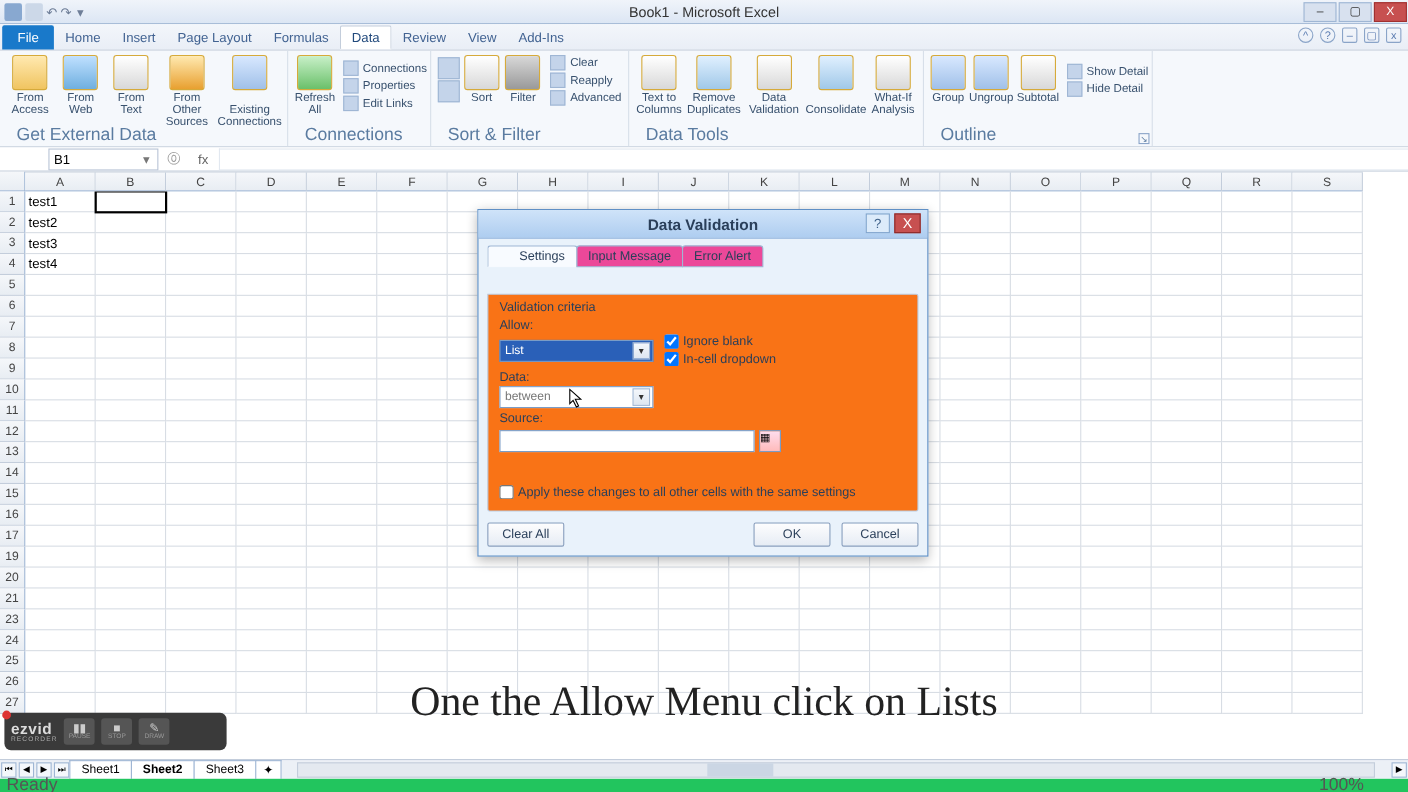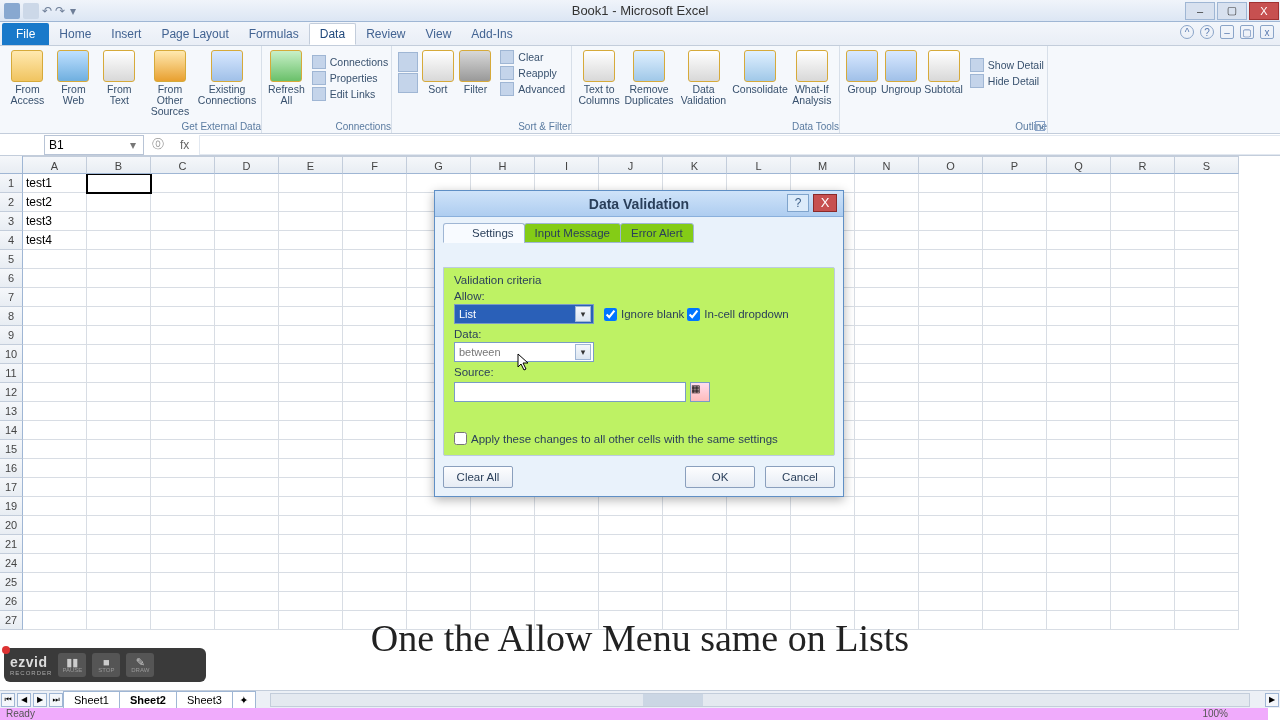--- a/index.html
+++ b/index.html
@@ -19,24 +19,24 @@
   .tabrow { height:24px; background:linear-gradient(#f3f6fb,#e9eef6); display:flex; align-items:flex-end; border-bottom:1px solid #c3cddb; padding-left:2px; position:relative;}
   .file-tab { background:#1979ca; color:#fff; padding:3px 14px; font-size:12px; height:22px; display:flex; align-items:center; border-radius:2px 2px 0 0;}
   .rtab { padding:3px 10px; height:22px; display:flex; align-items:center; color:#426392; font-size:12px; cursor:default;}
   .rtab.active { background:#fff; border:1px solid #c3cddb; border-bottom:1px solid #fff; border-radius:2px 2px 0 0; color:#21497c;}
   .tabrow-right { position:absolute; right:6px; top:3px; display:flex; gap:6px; color:#5a7bb0;}
   .mini-ico { width:14px; height:14px; border:1px solid #8aa4c8; border-radius:7px; font-size:10px; display:flex; align-items:center; justify-content:center;}
 
   
   .ribbon { height:88px; background:#f5f8fc; border-bottom:1px solid #c3cddb; display:flex;}
   .group { border-right:1px solid #d7dfe9; padding:2px 6px 0 6px; display:flex; flex-direction:column; position:relative;}
-  .group-label { position:absolute; bottom:1px; left:0; right:0; text-align:right; font-size:10px; color:#5a7ba0;margin-left:15px;}
+  .group-label { position:absolute; bottom:1px; left:0; right:0; text-align:left; font-size:16px; color:#5a7ba0;margin-left:15px;}
   .group-body { display:flex; gap:3px;}
   .bigbtn { width:46px; display:flex; flex-direction:column; align-items:center; padding:2px 0; text-align:center;}
-  .bigbtn.w56 { width:56px;}
+  .bigbtn.w56 { width:56px;justify-content:space-between;}
   .bigico { width:32px; height:32px; background:linear-gradient(#ffe9b0,#f0c460); border:1px solid #d6aa3a; border-radius:3px; margin-bottom:2px;}
   .bigbtn span { font-size:10.5px; line-height:11px; color:#38516e;}
   .smallstack { display:flex; flex-direction:column; gap:2px; justify-content:center; padding-left:4px;}
   .smallitem { display:flex; align-items:center; gap:4px; font-size:10.5px; color:#38516e; white-space:nowrap;}
   .sicon { width:14px; height:14px; background:#c4d4ea; border:1px solid #9fb6d4;}
   .launcher { position:absolute; right:2px; bottom:2px; width:10px; height:10px; border:1px solid #8aa4c8; font-size:8px; display:flex; align-items:center; justify-content:center; color:#5a7ba0;}
 
   
   .fxbar { height:22px; border-bottom:1px solid #c3cddb; display:flex; align-items:center; background:#fff;}
   .namebox { width:100px; height:20px; border:1px solid #b8c4d6; margin-left:44px; padding:0 4px; display:flex; align-items:center; justify-content:space-between; font-size:12px; background:#fff;}
@@ -56,33 +56,33 @@
 
   
   .sheettabs { position:absolute; bottom:12px; left:0; right:0; height:18px; background:#ecf0f6; display:flex; align-items:center; font-size:11px; border-top:1px solid #c3cddb;}
   .navarrow { width:14px; height:14px; border:1px solid #9fb6d4; margin:0 1px; background:#f4f7fb; display:flex; align-items:center; justify-content:center; font-size:8px;}
   .sheettab { padding:5px 10px; border:1px solid #9fb6d4; background:#fff; margin-left:-1px; border-bottom:none; height:17px; display:flex; align-items:center;}
   .sheettab.active { font-weight:bold; background:#fff;}
   .hscroll { flex:1; margin:0 14px; height:14px; background:#e4e9f0; border:1px solid #c3cddb; position:relative;}
   .hscroll-thumb { position:absolute; left:38%; width:60px; height:12px; background:#cbd6e4;}
 
   
-  .statusbar { position:absolute; bottom:0; left:0; right:12px; height:12px; background:#f0abfc; font-size:10px; color:#555; padding-left:6px; line-height:12px;}
+  .statusbar { position:absolute; bottom:0; left:0; right:0; height:12px; background:#22c55e; font-size:16px; color:#555; padding-left:6px; line-height:12px;}
 
   
   .dialog { position:absolute; left:434px; top:190px; width:410px; background:#e9f2fb; border:1px solid #5f8fc5; box-shadow:0 3px 10px rgba(0,0,0,0.3); z-index:50;}
   .dlg-titlebar { height:26px; background:linear-gradient(#cfe3f9,#aecdf0); display:flex; align-items:center; justify-content:center; position:relative; border-bottom:1px solid #8ab0dc;}
   .dlg-title { font-size:14px; color:#2a3f5a; font-weight:bold;}
   .dlg-help { position:absolute; right:34px; top:3px; width:22px; height:18px; border:1px solid #7fa4cc; background:#dcebfa; text-align:center; color:#3c5f88; font-size:12px; line-height:17px;}
   .dlg-close { position:absolute; right:6px; top:3px; width:24px; height:18px; background:#c75050; color:#fff; border:1px solid #8a2a2a; text-align:center; font-size:13px; line-height:16px;}
   .dlg-body { padding:6px 8px 8px 8px;}
   .dlg-tabs { display:flex; margin-bottom:4px;}
-  .dlg-tab { padding:3px 10px; border:1px solid #9fb6d4; background:#84cc16; font-size:11.5px; color:#2a3f5a; margin-right:-1px; border-radius:3px 3px 0 0;}
+  .dlg-tab { padding:3px 10px; border:1px solid #9fb6d4; background:#ec4899; font-size:11.5px; color:#2a3f5a; margin-right:-1px; border-radius:3px 3px 0 0;}
   .dlg-tab.active { background:#f8fbff; border-bottom:1px solid #f8fbff; font-weight:normal;padding-left:28px;}
-  .dlg-frame { border:1px solid #bccbe0; background:#bef264; padding:6px 10px 10px 10px; border-radius:0 2px 2px 2px;margin-top:24px;}
+  .dlg-frame { border:1px solid #bccbe0; background:#f97316; padding:6px 10px 10px 10px; border-radius:0 2px 2px 2px;margin-top:24px;}
   .fld-label { font-size:11.5px; color:#2a3f5a; margin:4px 0 2px 0;}
   .frame-title { font-size:11.5px; color:#2a3f5a; margin-bottom:4px;}
   .inline-row { display:flex; align-items:center; gap:10px;}
   .fld-select { width:140px; height:20px; border:1px solid #7a9cc6; background:#fff; display:flex; align-items:center; justify-content:space-between; padding:0 2px 0 4px; font-size:11px;}
   .fld-select.hl { background:#2a60b8; color:#fff;}
   .fld-select .dd { width:16px; height:16px; background:linear-gradient(#f4f7fb,#dde6f1); border:1px solid #9fb6d4; color:#333; text-align:center; font-size:9px; line-height:14px;}
   .chk { display:flex; align-items:center; gap:4px; font-size:11.5px; color:#2a3f5a;}
   .chk input { width:13px; height:13px;}
   .src-row { display:flex; gap:4px; align-items:center; margin-top:4px;}
   .src-input { flex:1; max-width:232px; height:20px; border:1px solid #7a9cc6; background:#fff;}
@@ -753,20 +753,42 @@
         <div class="cell"></div>
         <div class="cell"></div>
         <div class="cell"></div>
         <div class="cell"></div>
         <div class="cell"></div>
         <div class="cell"></div>
         <div class="cell"></div>
         <div class="cell"></div>
       </div>
       <div class="row">
+        <div class="rowhead">23</div>
+        <div class="cell"></div>
+        <div class="cell"></div>
+        <div class="cell"></div>
+        <div class="cell"></div>
+        <div class="cell"></div>
+        <div class="cell"></div>
+        <div class="cell"></div>
+        <div class="cell"></div>
+        <div class="cell"></div>
+        <div class="cell"></div>
+        <div class="cell"></div>
+        <div class="cell"></div>
+        <div class="cell"></div>
+        <div class="cell"></div>
+        <div class="cell"></div>
+        <div class="cell"></div>
+        <div class="cell"></div>
+        <div class="cell"></div>
+        <div class="cell"></div>
+      </div>
+      <div class="row">
         <div class="rowhead">24</div>
         <div class="cell"></div>
         <div class="cell"></div>
         <div class="cell"></div>
         <div class="cell"></div>
         <div class="cell"></div>
         <div class="cell"></div>
         <div class="cell"></div>
         <div class="cell"></div>
         <div class="cell"></div>
@@ -883,21 +905,21 @@
       <div class="dlg-tab">Error Alert</div>
     </div>
     <div class="dlg-frame">
       <div class="frame-title">Validation criteria</div>
       <div class="fld-label">Allow:</div>
       <div class="inline-row">
         <div class="fld-select hl">
           <span>List</span>
           <div class="dd">▾</div>
         </div>
-        <div style="display:flex;flex-direction:row;gap:3px">
+        <div style="display:flex;flex-direction:column;gap:3px">
           <label class="chk">
               <input type="checkbox" checked="" style="">
               <span>Ignore blank</span>
             </label>
           <label class="chk">
               <input type="checkbox" checked="" style="">
               <span>In-cell dropdown</span>
             </label>
         </div>
       </div>
@@ -920,21 +942,21 @@
     <div class="dlg-btnrow">
       <button class="dlg-btn">Clear All</button>
       <div style="display:flex;gap:10px">
         <button class="dlg-btn">OK</button>
         <button class="dlg-btn">Cancel</button>
       </div>
     </div>
   </div>
 </div>
 
-<div class="caption">One the Allow Menu same on Lists</div>
+<div class="caption">One the Allow Menu click on Lists</div>
 
 <div class="ezvid">
   <div class="rec-dot"></div>
   <div>
     <div class="logo">ezvid</div>
     <div class="sub">RECORDER</div>
   </div>
   <div class="ctrl">
       <div class="glyph">▮▮</div>
       <div class="lbl">PAUSE</div>

